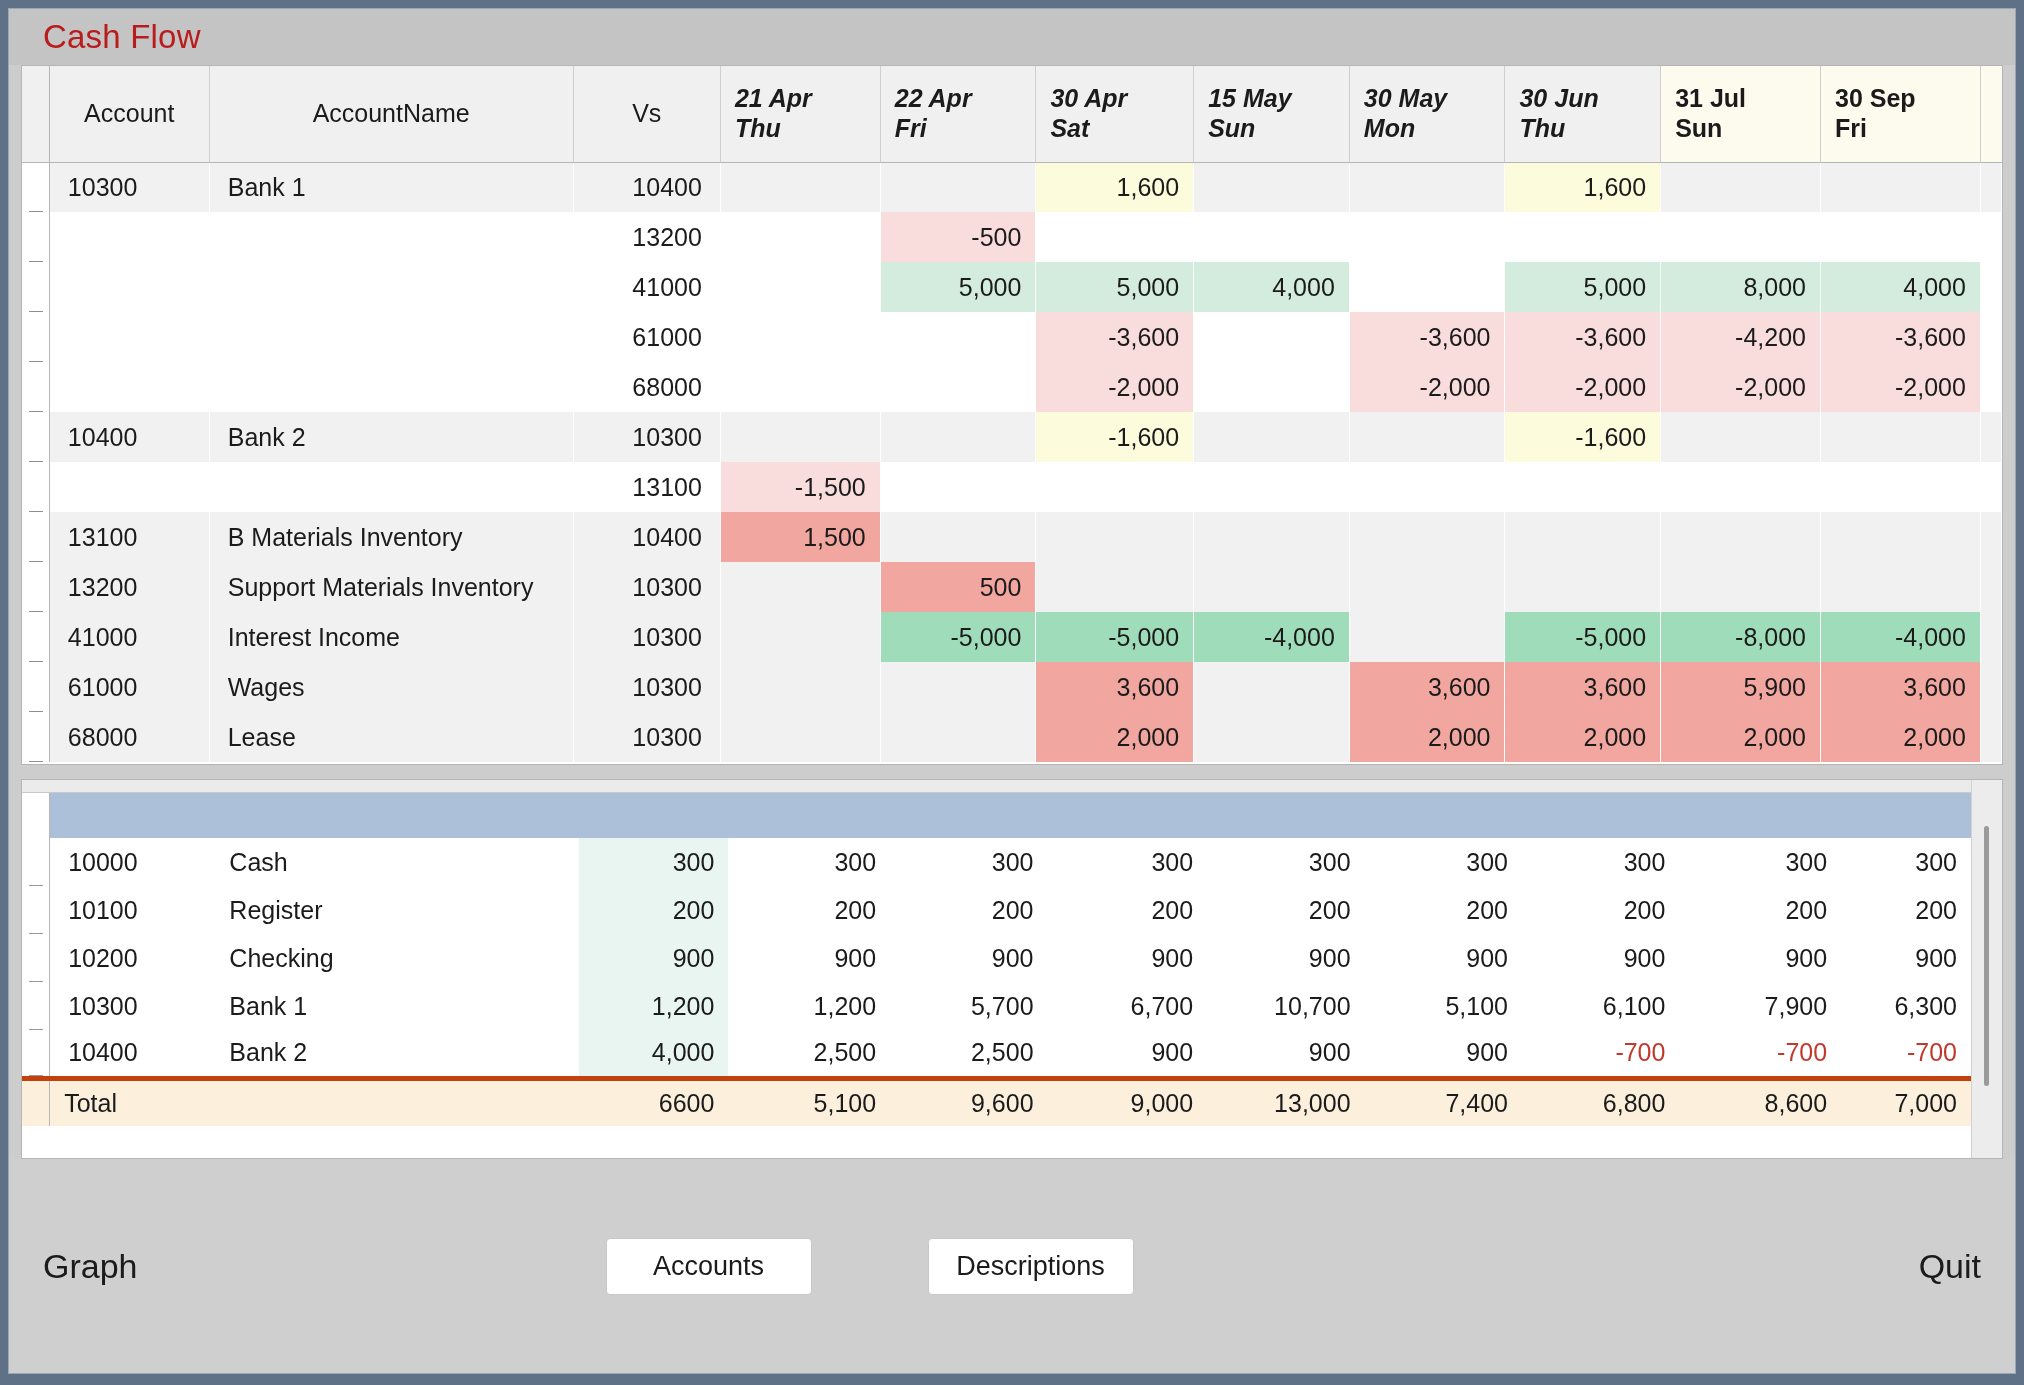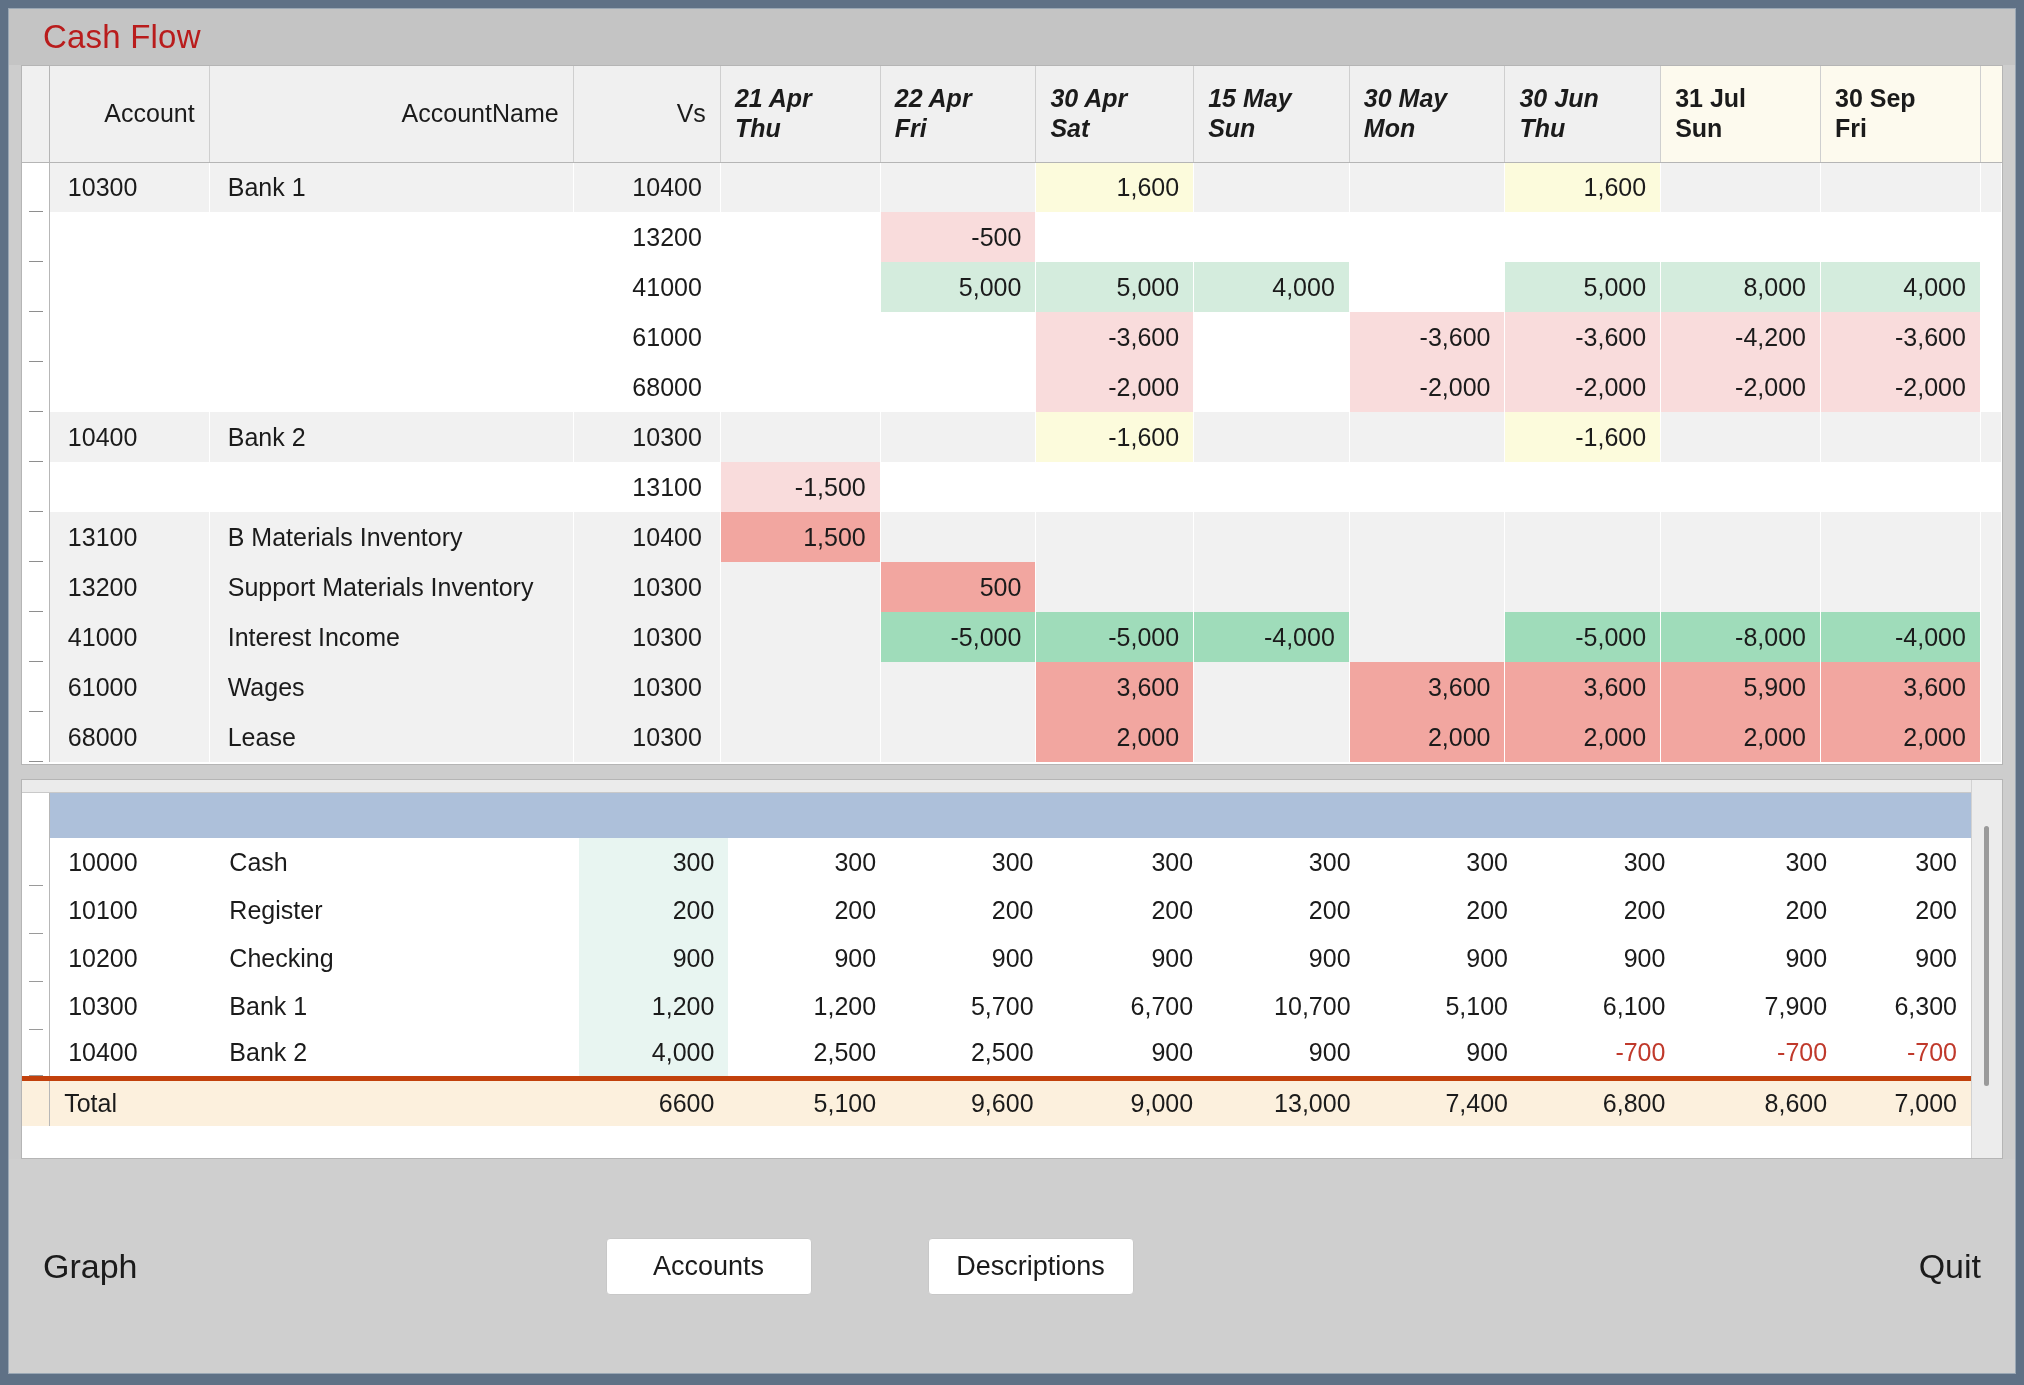--- a/index.html
+++ b/index.html
@@ -66,21 +66,21 @@
 
   
   #upper-grid-wrap { height: 700px; }
   .ug thead th {
     background: #f0f0f0;
     border-right: 1px solid #cfcfcf;
     border-bottom: 1px solid #b5b5b5;
     height: 96px;
     vertical-align: middle;
     font-weight: normal;
-    text-align: right;
+    text-align: center;
     font-size: 25px;
     line-height: 1.18;
   }
   .ug thead th.datecol {
     font-style: italic;
     text-align: left;
     font-weight: bold;
   }
   .ug thead th.datecol.plain {
     font-style: normal;

